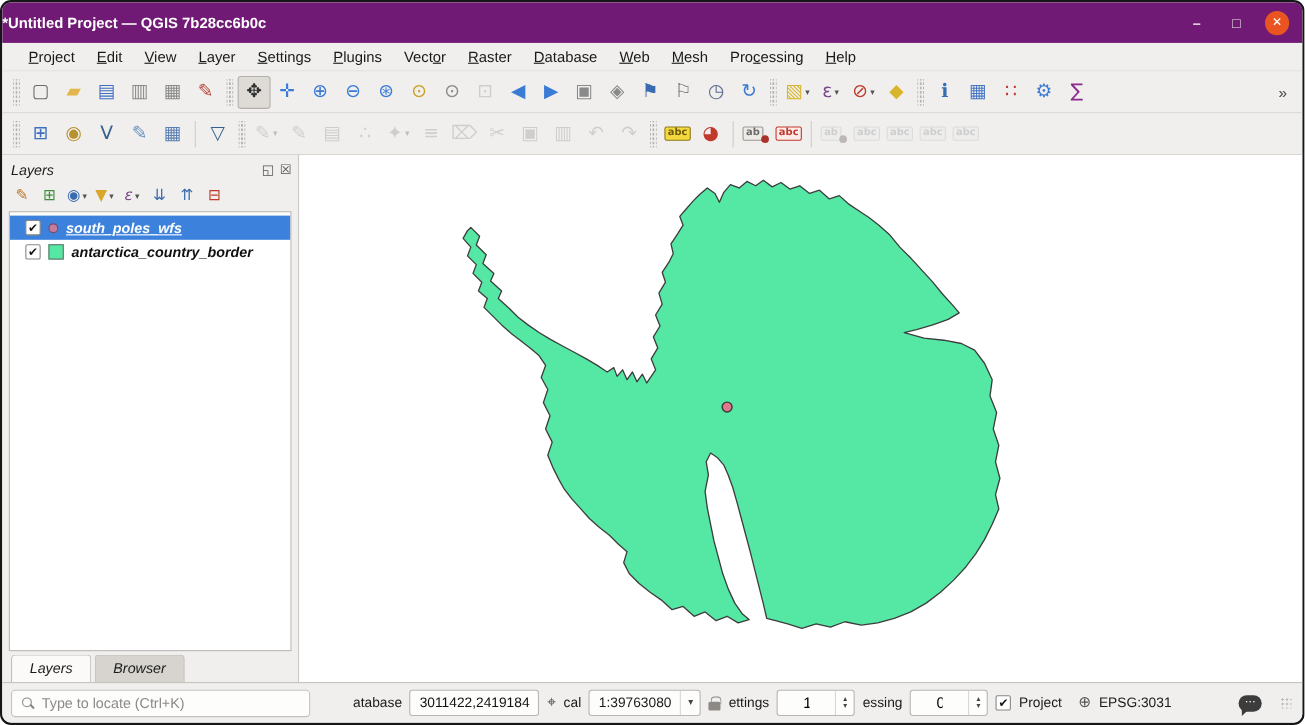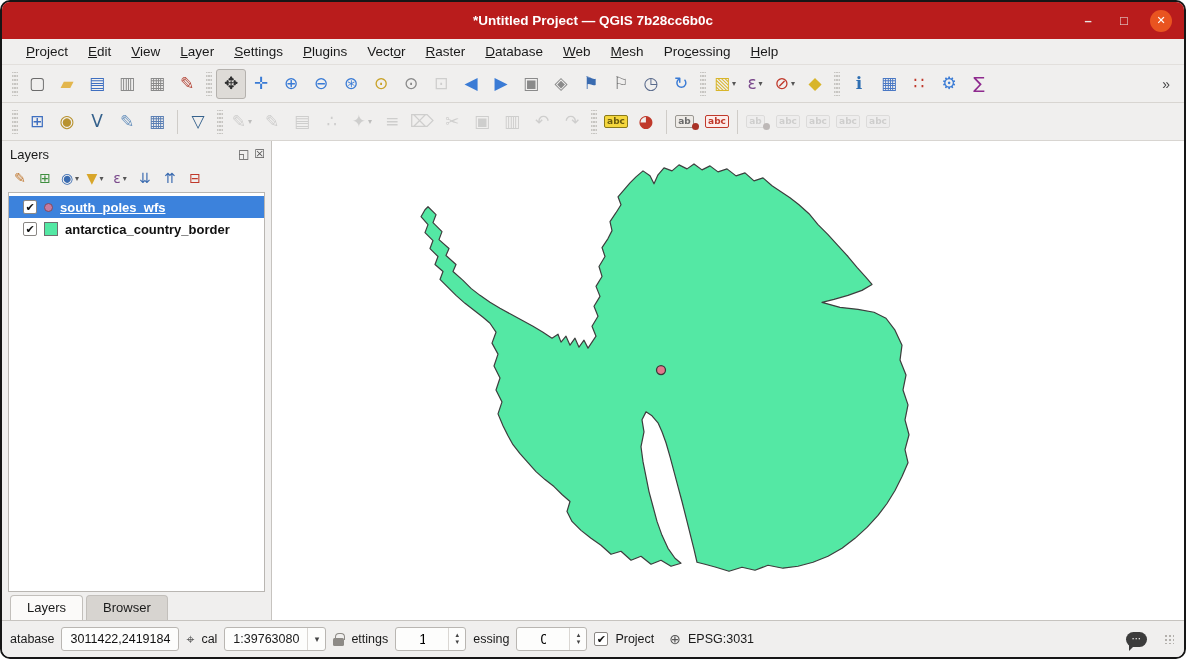--- a/index.html
+++ b/index.html
@@ -7,22 +7,22 @@
   body { font-family:"Liberation Sans","DejaVu Sans",sans-serif; }
 
   .window{
     width:1186px;height:659px;
     border:2px solid #161616;border-radius:10px;overflow:hidden;
     display:flex;flex-direction:column;background:#f0efee;
   }
 
   
   .titlebar{
-    height:37px;background:#b91c1c;color:#fff;flex:0 0 auto;
-    display:flex;align-items:center;justify-content:center;position:relative;
+    height:37px;background:#701a75;color:#fff;flex:0 0 auto;
+    display:flex;align-items:center;position:relative;
     font-weight:bold;font-size:13.5px;
   }
   .win-controls{position:absolute;right:12px;top:0;height:100%;display:flex;align-items:center;gap:16px;}
   .wbtn{color:#e8e6e4;font-size:13px;width:20px;text-align:center;cursor:default;}
   .wbtn-close{width:22px;height:22px;border-radius:50%;background:#e95420;color:#fff;
     display:flex;align-items:center;justify-content:center;font-size:11px;}
 
   
   .menubar{height:26px;background:#f0efee;display:flex;align-items:center;
     padding-left:14px;font-size:13.5px;color:#1a1a1a;border-bottom:1px solid #e2dfdc;flex:0 0 auto;}
@@ -42,21 +42,21 @@
   .tb-btn.disabled{opacity:.32;filter:grayscale(.9);}
   .glyph{font-family:"DejaVu Sans",sans-serif;font-size:17px;line-height:1;}
   .glyph.small{font-size:14px;}
   .chip{display:inline-block;font-size:9px;font-weight:bold;line-height:11px;
     padding:0 2px;border:1px solid;border-radius:2px;font-family:"DejaVu Sans",sans-serif;}
   .reddot{width:7px;height:7px;border-radius:50%;background:#a93226;margin:9px 0 0 -2px;}
   .dd{font-size:8px;color:#555;margin-left:2px;font-family:"DejaVu Sans",sans-serif;}
   .tb-overflow{margin-left:auto;font-size:14px;color:#444;padding:0 8px;}
 
   
-  .main{flex:1;display:flex;min-height:0;}
+  .main{flex:1;display:flex;min-height:0;font-style:italic;}
   .left-panel{width:270px;flex:0 0 auto;display:flex;flex-direction:column;background:#f0efee;
     border-right:1px solid #c6c3bf;}
   .panel-header{display:flex;align-items:center;height:24px;padding:2px 6px 0 8px;font-size:13px;color:#1a1a1a;}
   .panel-header .sp{flex:1;}
   .ph-btn{font-family:"DejaVu Sans",sans-serif;font-size:12px;color:#555;margin-left:5px;}
   .panel-toolbar{display:flex;align-items:center;gap:1px;padding:2px 4px 3px 6px;}
   .panel-tool{min-width:24px;height:22px;display:flex;align-items:center;justify-content:center;border-radius:3px;}
   .panel-tool .glyph{font-size:14px;}
   .layer-tree{flex:1;background:#fff;border:1px solid #b9b6b2;margin:0 6px;overflow:hidden;padding-top:3px;}
   .layer-row{display:flex;align-items:center;height:22px;padding-left:14px;gap:7px;
@@ -398,20 +398,24 @@
 
     <div class="canvas">
       <svg viewBox="0 0 912 481" preserveAspectRatio="none">
         <path stroke-width="1.2" stroke-linejoin="round" d="M156,66 L164,74 161,82 170,91 167,99 177,108 174,115 184,124 181,131 191,140 199,148 208,155 218,162 228,168 239,174 250,180 261,186 271,192 280,198 286,194 289,202 294,196 298,205 303,198 307,207 312,200 316,208 320,202 324,196 320,186 326,176 322,166 328,156 324,146 330,136 327,126 333,116 330,107 336,98 340,90 338,81 344,72 349,64 346,56 352,49 358,42 364,36 371,30 378,35 382,43 386,34 392,27 400,30 407,24 415,28 422,23 430,29 438,25 446,31 455,28 464,35 473,32 482,40 491,37 500,45 509,51 518,57 527,64 537,73 546,84 556,94 566,105 576,116 585,127 594,137 600,144 590,150 576,155 562,159 550,162 568,167 586,169 602,172 614,178 623,190 630,205 628,220 634,235 631,250 636,265 633,280 637,295 633,310 636,323 630,337 623,351 615,364 606,376 595,388 583,399 570,409 556,417 541,423 526,427 511,429 496,426 483,431 470,428 457,432 444,428 433,425 425,423 422,410 418,394 414,378 410,362 406,347 402,332 398,317 394,303 390,292 386,283 380,276 374,272 370,280 372,292 369,307 371,322 374,337 377,352 381,367 385,382 390,396 396,409 403,419 409,424 399,427 389,421 379,425 369,417 359,421 349,412 339,415 329,406 319,399 309,391 300,382 295,372 298,362 290,355 282,347 273,340 264,332 256,323 248,314 241,305 236,296 231,286 226,274 230,262 224,250 228,238 222,226 226,214 220,203 224,192 218,183 211,177 202,170 193,163 184,155 176,147 168,139 171,131 163,124 166,116 158,108 161,100 153,92 156,84 149,76 153,69 Z" fill="#54e8a4" stroke="#3d3d3d"></path>
         <circle cx="389" cy="230" r="4.5" stroke-width="1.3" fill="#e0788c" stroke="#3a3a3a"></circle>
       </svg>
     </div>
   </div>
 
   <div class="statusbar">
+    <div class="locate">
+      <span class="mag"></span>
+      <input placeholder="Type to locate (Ctrl+K)" style="">
+    </div>
 
     <span class="sb-label">atabase</span>
     <input class="sb-input" value="3011422,2419184" style="">
     <span class="glyph small" style="color:#555">⌖</span>
 
     <span class="sb-label">cal</span>
     <div class="combo">
       <span class="combo-val">1:39763080</span>
       <span class="combo-arrow">▾</span>
     </div>

